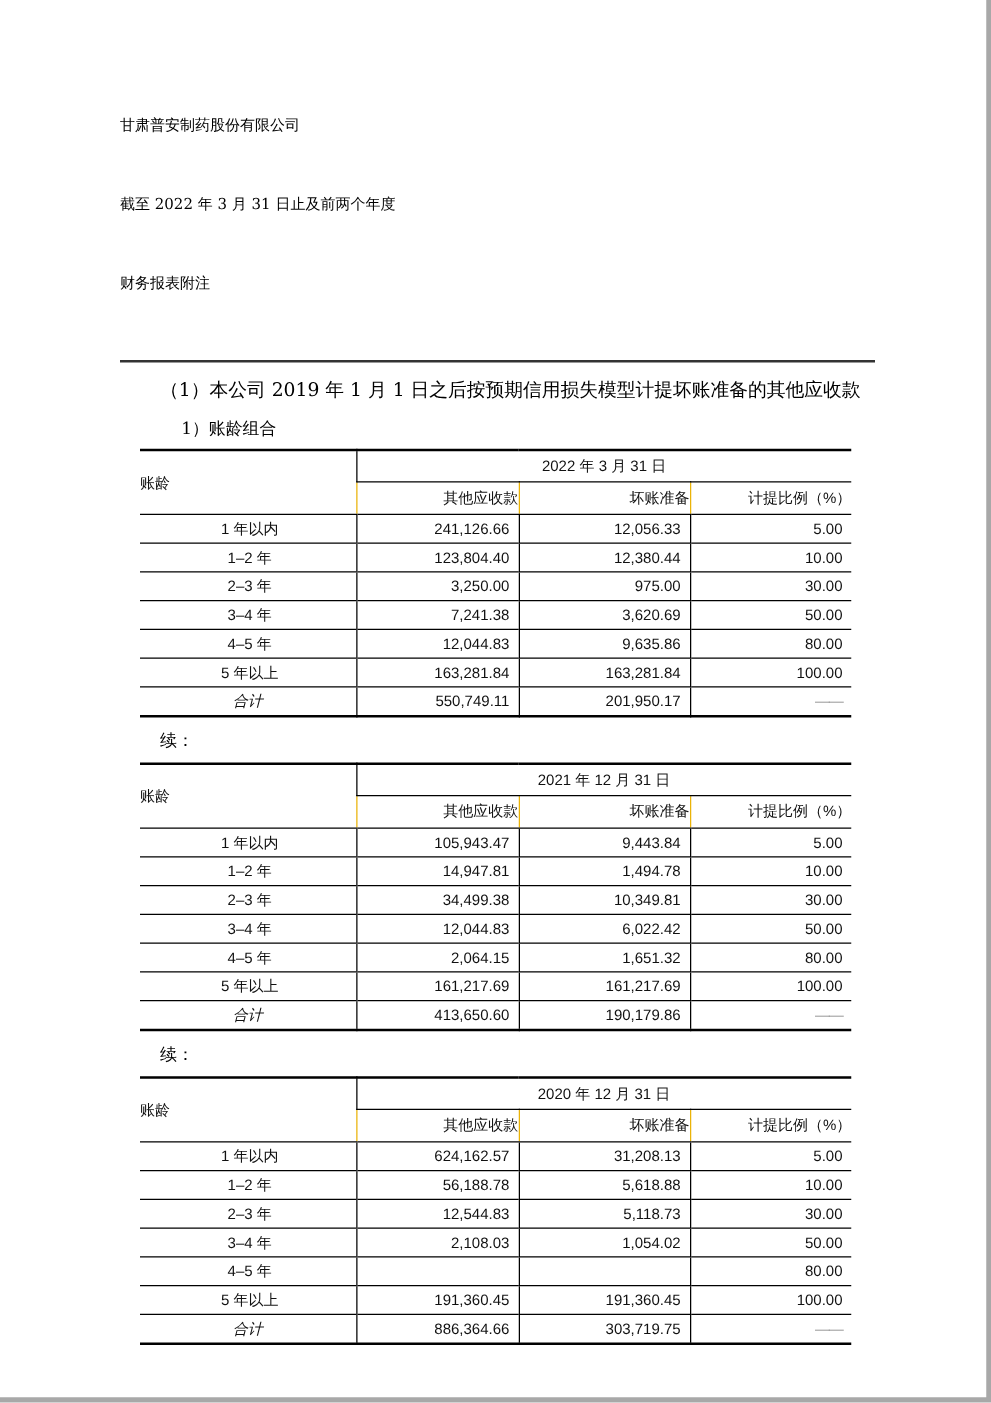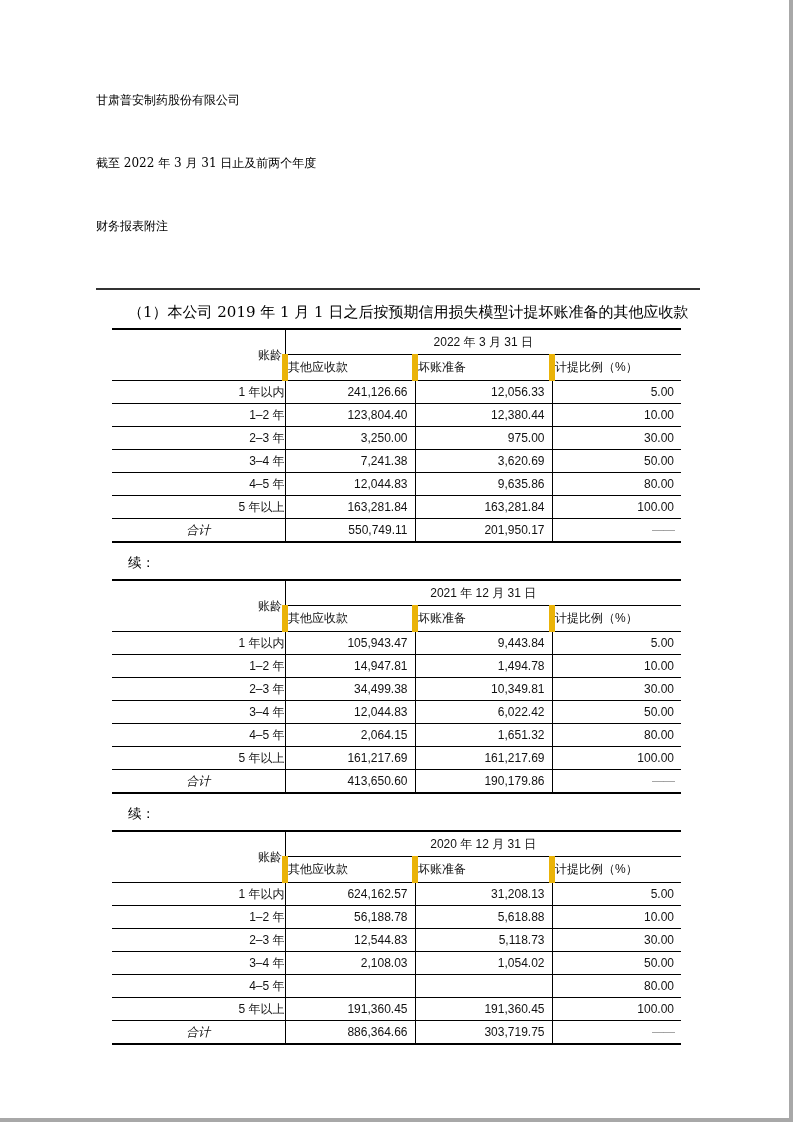--- a/index.html
+++ b/index.html
@@ -55,64 +55,65 @@
     margin:6px 0 0 112px;
     border-top:2.5px solid #000;
     border-bottom:2.5px solid #000;
     font-family:"Liberation Sans","DejaVu Sans",sans-serif;
     font-size:12px;
     color:#111;
   }
   table.aging-table.mt { margin-top:8px; }
   .aging-table td { padding:0; }
   .aging-head {
-    text-align:right;
+    text-align:left;
     vertical-align:middle;
     border-bottom:1.5px solid #000;
   }
   .date-head {
     text-align:center;
     height:24px;
     vertical-align:middle;
     border-left:1px solid #000;
     border-bottom:1px solid #000;
   }
   .sub-head {
-    text-align:left;
+    text-align:right;
     height:25px;
     vertical-align:middle;
-    border-left:6px solid #eab308;
+    border-left:1px solid #eab308;
     border-bottom:1.5px solid #000;
   }
   .aging-table tbody td {
     height:22px;
     line-height:16px;
     vertical-align:middle;
   }
   .aging-table tbody tr + tr td { border-top:1px solid #000; }
   .aging-table tbody td + td { border-left:1px solid #000; }
-  .aging-table tbody td.aging { text-align:right; padding-left:3px; }
+  .aging-table tbody td.aging { text-align:center; padding-left:3px; }
   .aging-table tbody td.aging.total-cell { text-align:center; padding-left:0;font-style:italic; }
   .aging-table tbody td.num { text-align:right; padding-right:7px; }
   .aging-table tbody td.dash { color:#9b9b9b; letter-spacing:-1px; }
 </style>
 </head>
 <body>
 
 <div class="page">
 
   <div class="doc-header">
     <div>甘肃普安制药股份有限公司</div>
     <div>截至 2022 年 3 月 31 日止及前两个年度</div>
     <div>财务报表附注</div>
   </div>
 
   <hr class="header-rule">
 
   <div class="para">（1）本公司 2019 年 1 月 1 日之后按预期信用损失模型计提坏账准备的其他应收款</div>
+  <div class="sub-item">1）账龄组合</div>
 
   <table class="aging-table">
     <colgroup>
       <col style="width:173px">
         <col style="width:130px">
         <col style="width:137px">
         <col style="width:129px">
     </colgroup>
     <thead>
       <tr>

